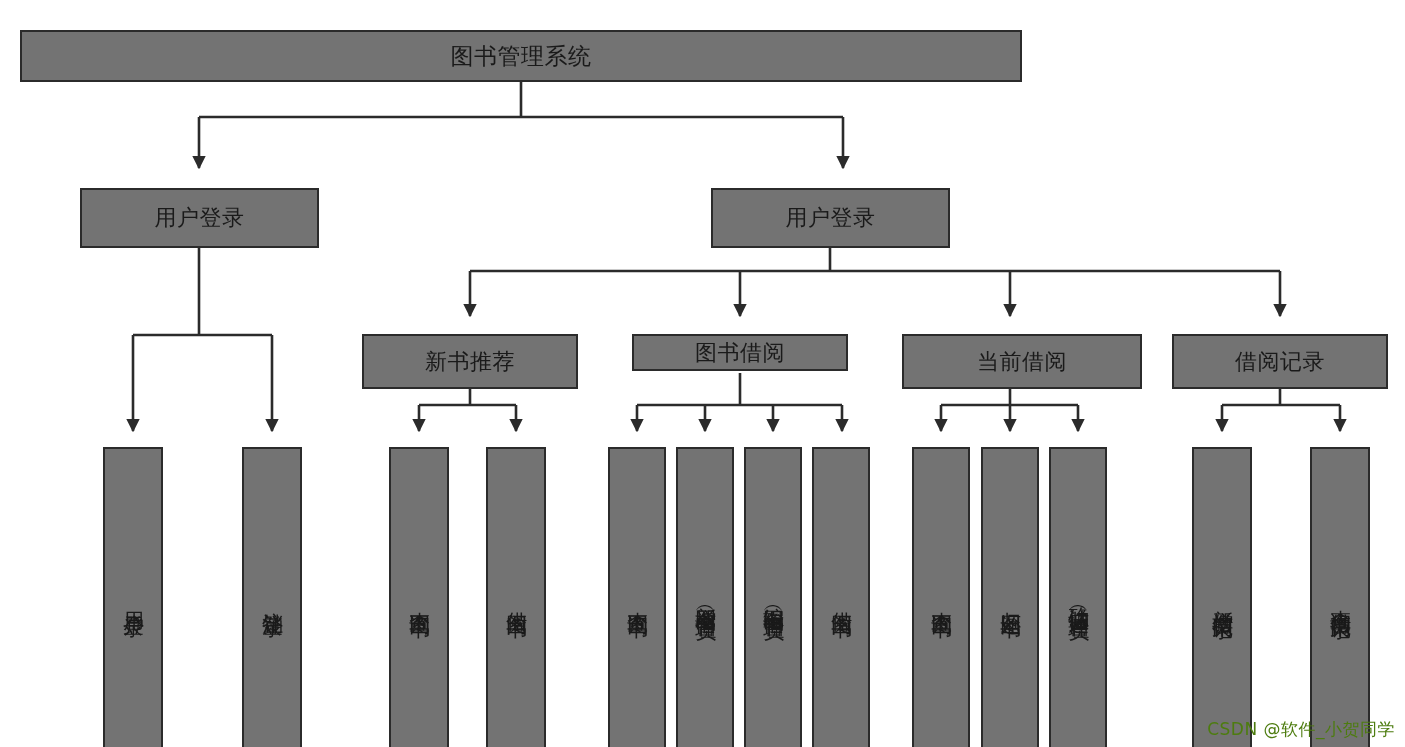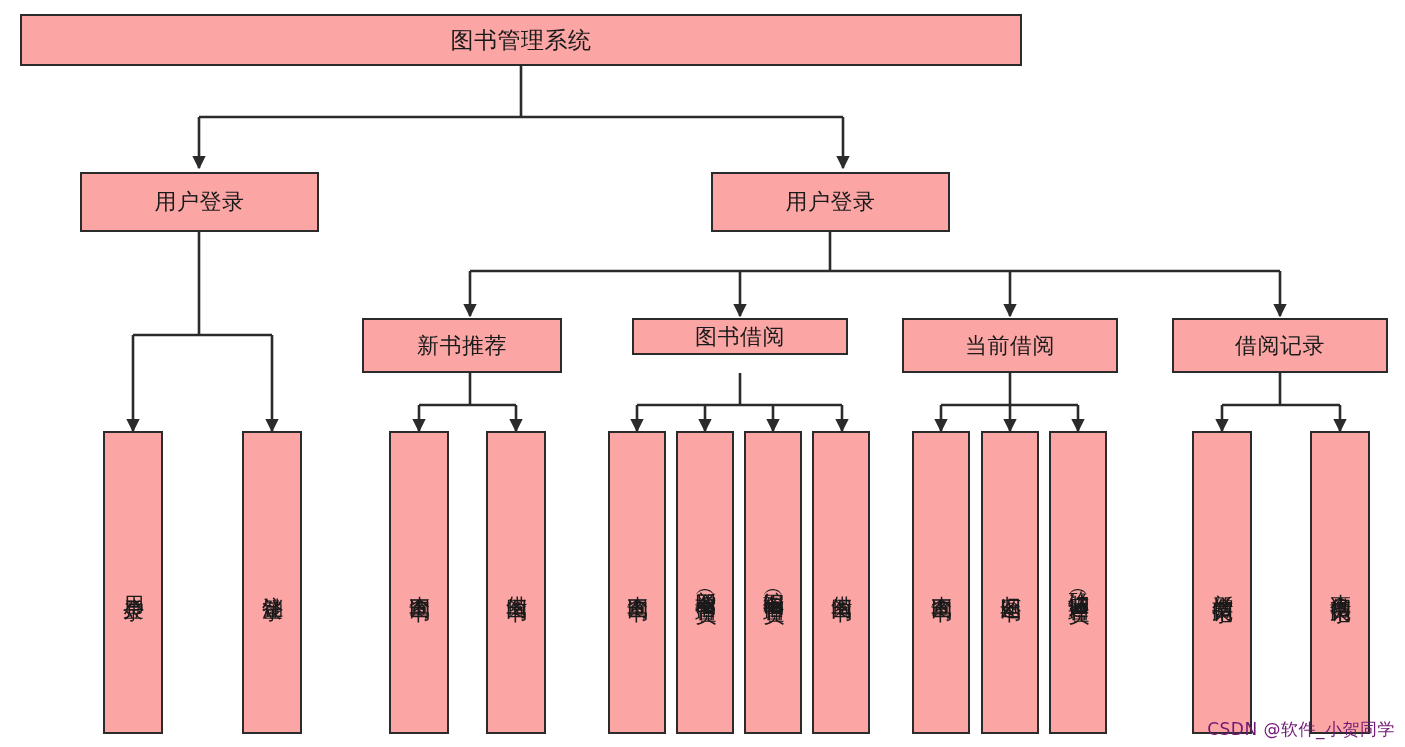--- a/index.html
+++ b/index.html
@@ -23,25 +23,26 @@
     left: 0;
     top: 0;
     width: 1405px;
     height: 747px;
     pointer-events: none;
   }
   .node {
     position: absolute;
     box-sizing: border-box;
     border: 2.5px solid #2b2b2b;
-    background: #fca5a5;
+    background: #737373;
     display: flex;
     align-items: center;
     justify-content: center;
     color: #1a1a1a;
+    margin-top: 16px;
   }
   .node .label {
     display: block;
     text-align: center;
     line-height: 1.05;
     letter-spacing: 0.5px;
   }
   
   .node.h .label {
     font-size: 22px;
@@ -61,21 +62,21 @@
     font-size: 21px;
     line-height: 1.12;
     letter-spacing: 2px;
     max-height: 100%;
   }
   .watermark {
     position: absolute;
     right: 10px;
     bottom: 6px;
     font-size: 17px;
-    color: #701a75;
+    color: #4d7c0f;
     letter-spacing: 0.5px;
     white-space: nowrap;
   }
 </style>
 </head>
 <body>
 
 <div id="canvas">
 
   <svg class="wires" viewBox="0 0 1405 747" xmlns="http://www.w3.org/2000/svg">
@@ -134,29 +135,29 @@
   </div>
 
   <div class="node h" style="left:80px; top:172px; width:239px; height:60px;">
     <span class="label">用户登录</span>
   </div>
 
   <div class="node h" style="left:711px; top:172px; width:239px; height:60px;">
     <span class="label">用户登录</span>
   </div>
 
-  <div class="node h" style="left:362px; top:318px; width:200px; height:55px;">
+  <div class="node h" style="left:362px; top:318px; width:216px; height:55px;">
     <span class="label">新书推荐</span>
   </div>
 
   <div class="node h" style="left:632px; top:318px; width:216px; height:37px;">
     <span class="label">图书借阅</span>
   </div>
 
-  <div class="node h" style="left:902px; top:318px; width:216px; height:55px;">
+  <div class="node h" style="left:902px; top:318px; width:240px; height:55px;">
     <span class="label">当前借阅</span>
   </div>
 
   <div class="node h" style="left:1172px; top:318px; width:216px; height:55px;">
     <span class="label">借阅记录</span>
   </div>
 
   <div class="node v" style="left:103px; top:431px; width:60px; height:303px;">
     <span class="label">用户登录</span>
   </div>

